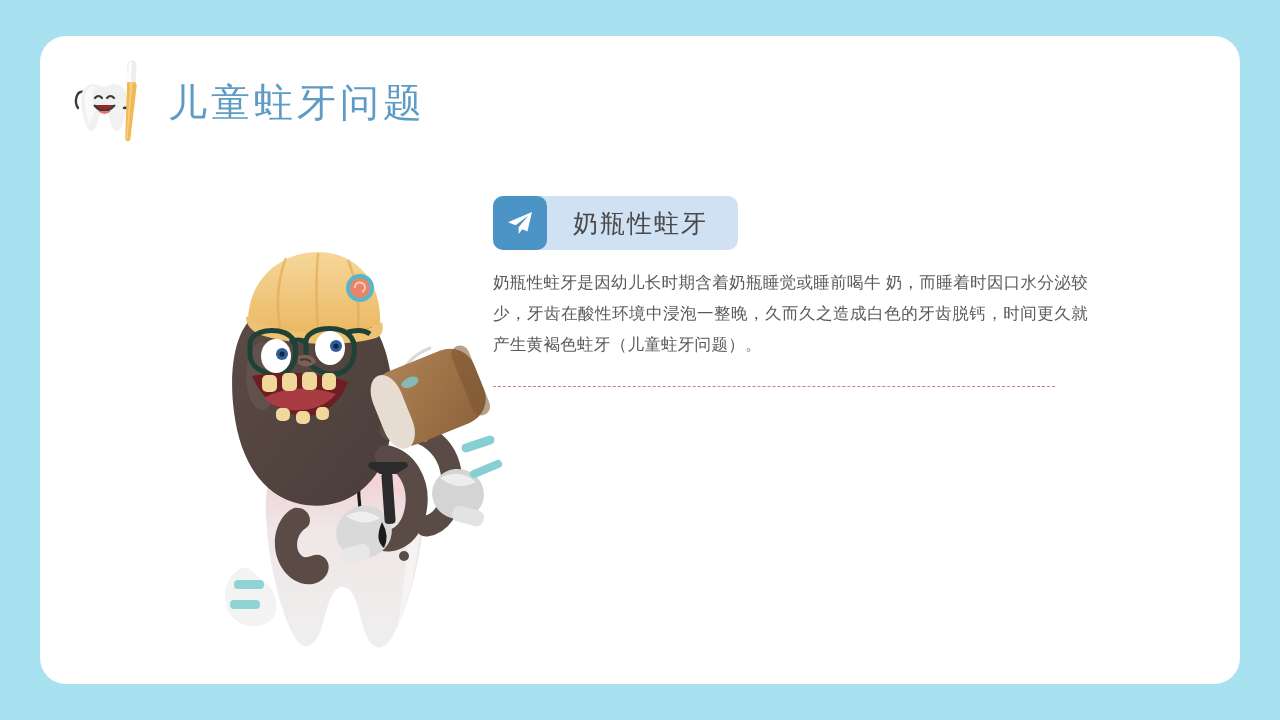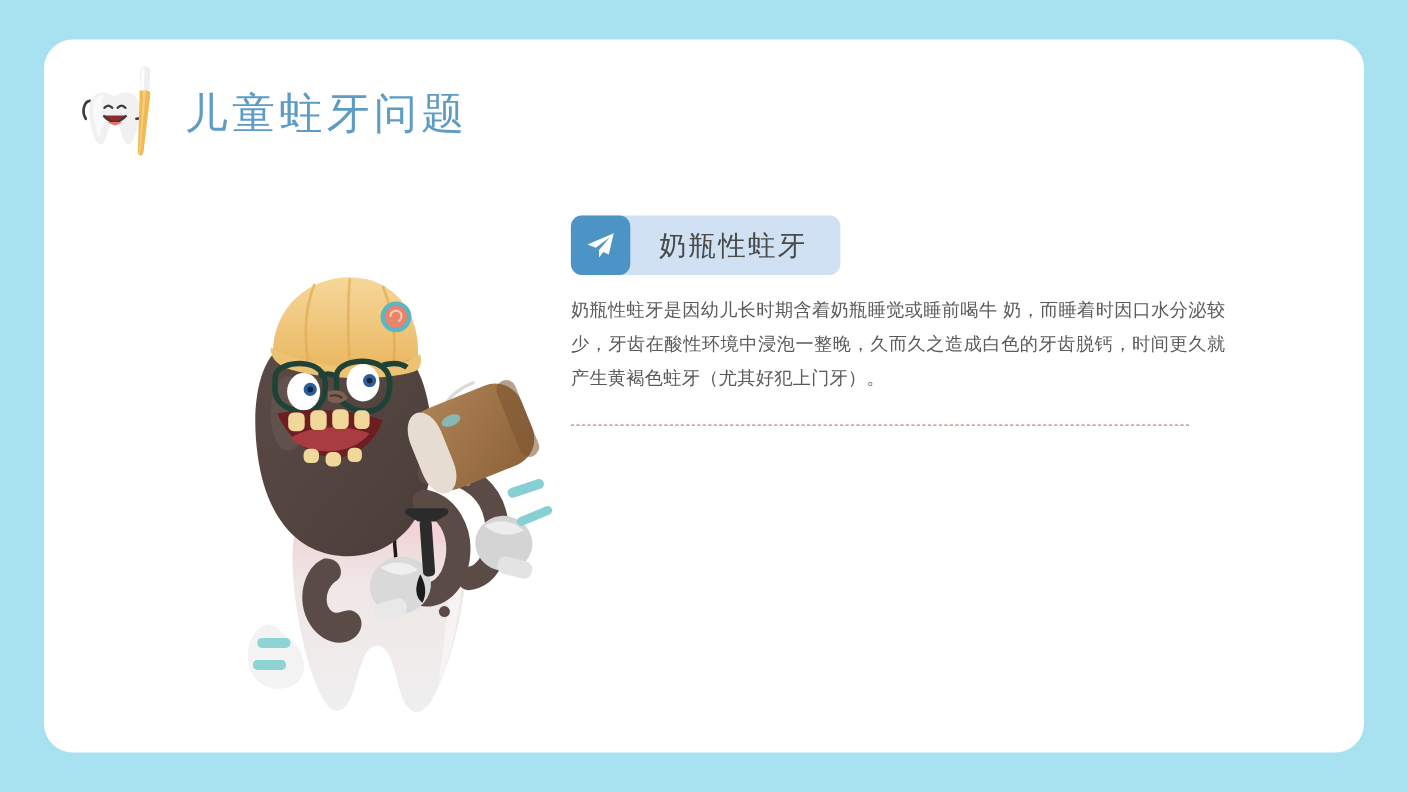--- a/index.html
+++ b/index.html
@@ -63,21 +63,21 @@
   }
   .illustration svg {
     display: block;
     width: 320px;
     height: 450px;
   }
 
   
   .content {
     position: absolute;
-    left: 479px;
+    left: 453px;
     top: 160px;
     width: 610px;
   }
   .section {
     margin: 0;
   }
   .sec-head {
     display: inline-flex;
     align-items: center;
     background: #cfe1f2;
@@ -289,21 +289,21 @@
 
       <div class="section">
         <div class="sec-head">
           <span class="sec-badge">
             <svg viewBox="0 0 28 28" xmlns="http://www.w3.org/2000/svg">
               <path d="M26 3 L2 13.2 L9.6 16.2 L22.4 6.6 L12.6 18.2 L12.6 25 L16.4 20.2 L21.4 22.4 Z" fill="#ffffff"></path>
             </svg>
           </span>
           <span class="sec-title">奶瓶性蛀牙</span>
         </div>
-        <p class="sec-body">奶瓶性蛀牙是因幼儿长时期含着奶瓶睡觉或睡前喝牛 奶，而睡着时因口水分泌较少，牙齿在酸性环境中浸泡一整晚，久而久之造成白色的牙齿脱钙，时间更久就产生黄褐色蛀牙（尤其好犯上门牙）。</p>
+        <p class="sec-body">奶瓶性蛀牙是因幼儿长时期含着奶瓶睡觉或睡前喝牛 奶，而睡着时因口水分泌较少，牙齿在酸性环境中浸泡一整晚，久而久之造成白色的牙齿脱钙，时间更久就产生黄褐色蛀牙（儿童蛀牙问题）。</p>
       </div>
 
       <div class="divider"></div>
       <div class="gap"></div>
 
 
     </div>
   </div>
 </div>
 

